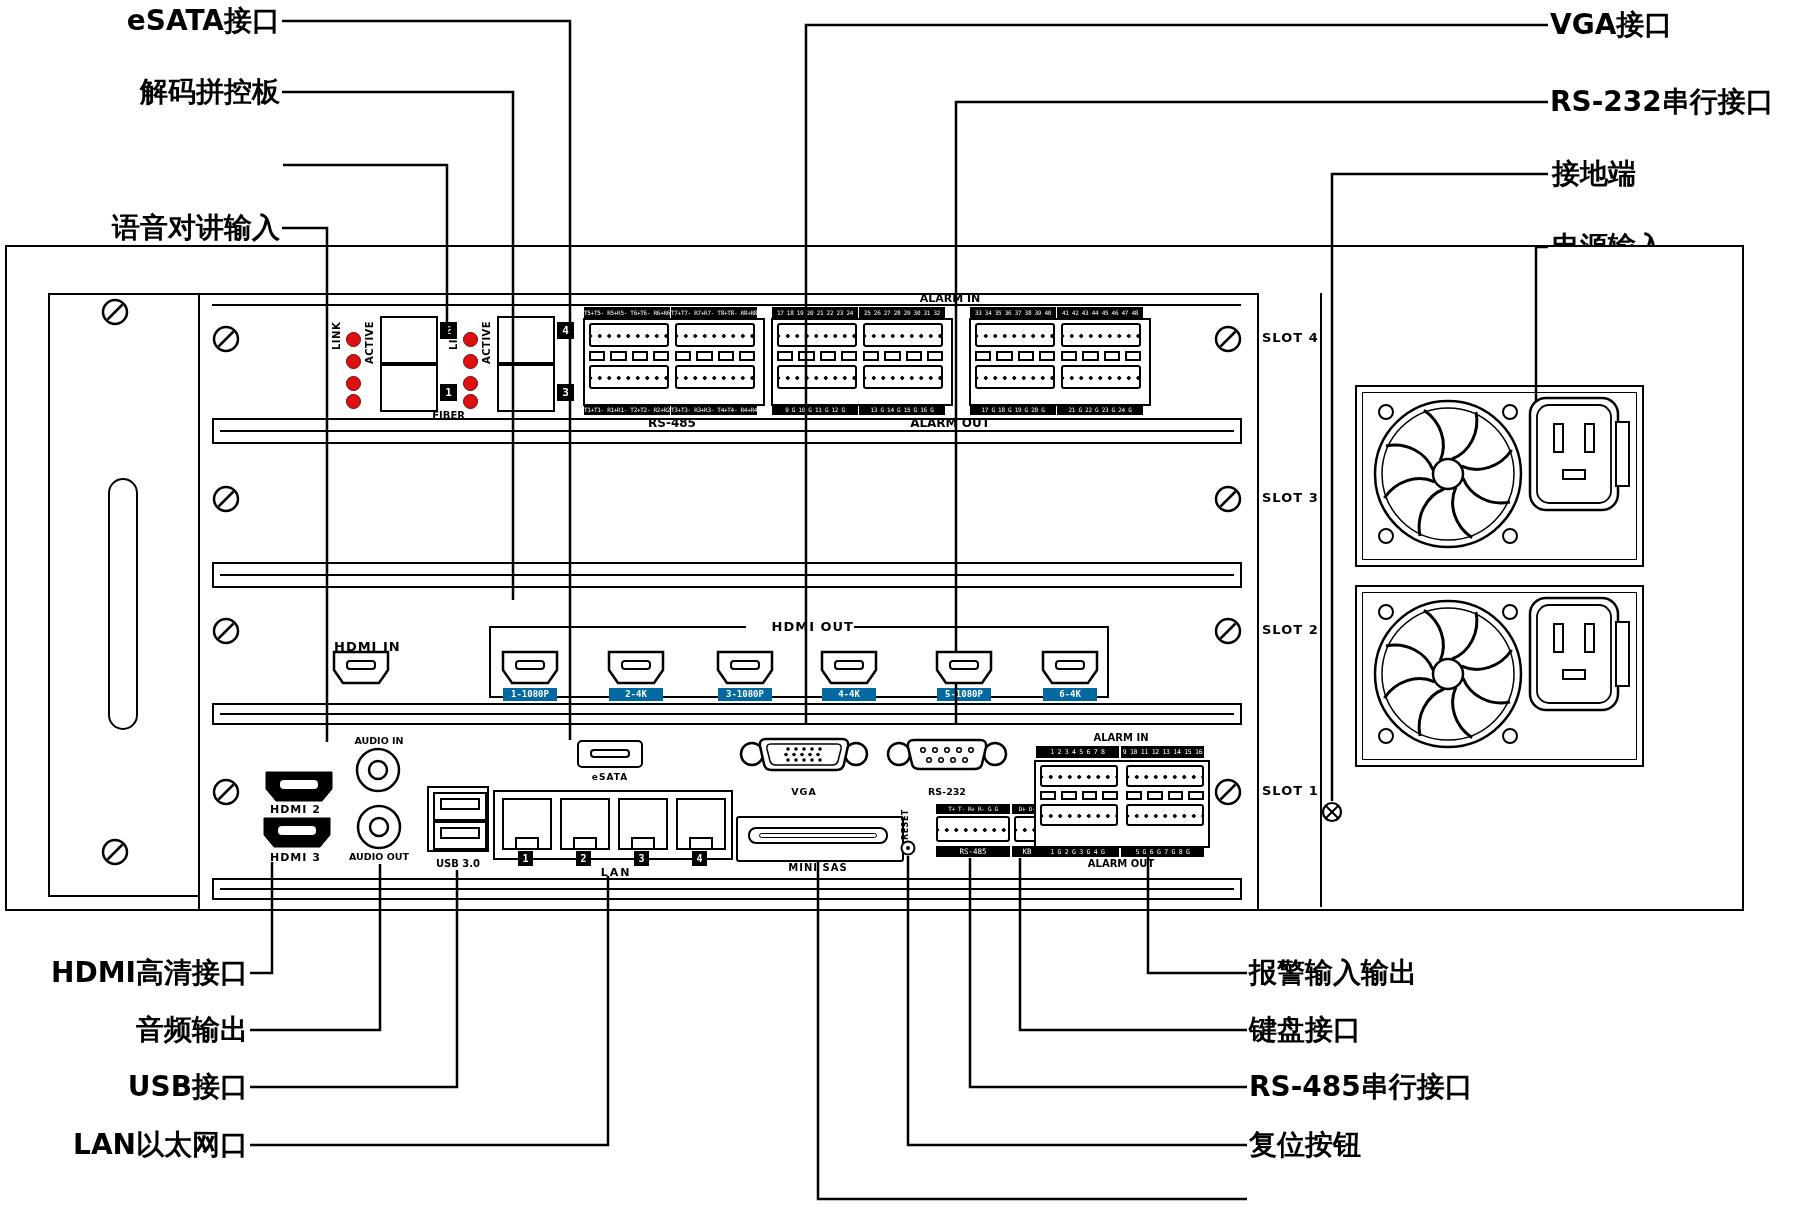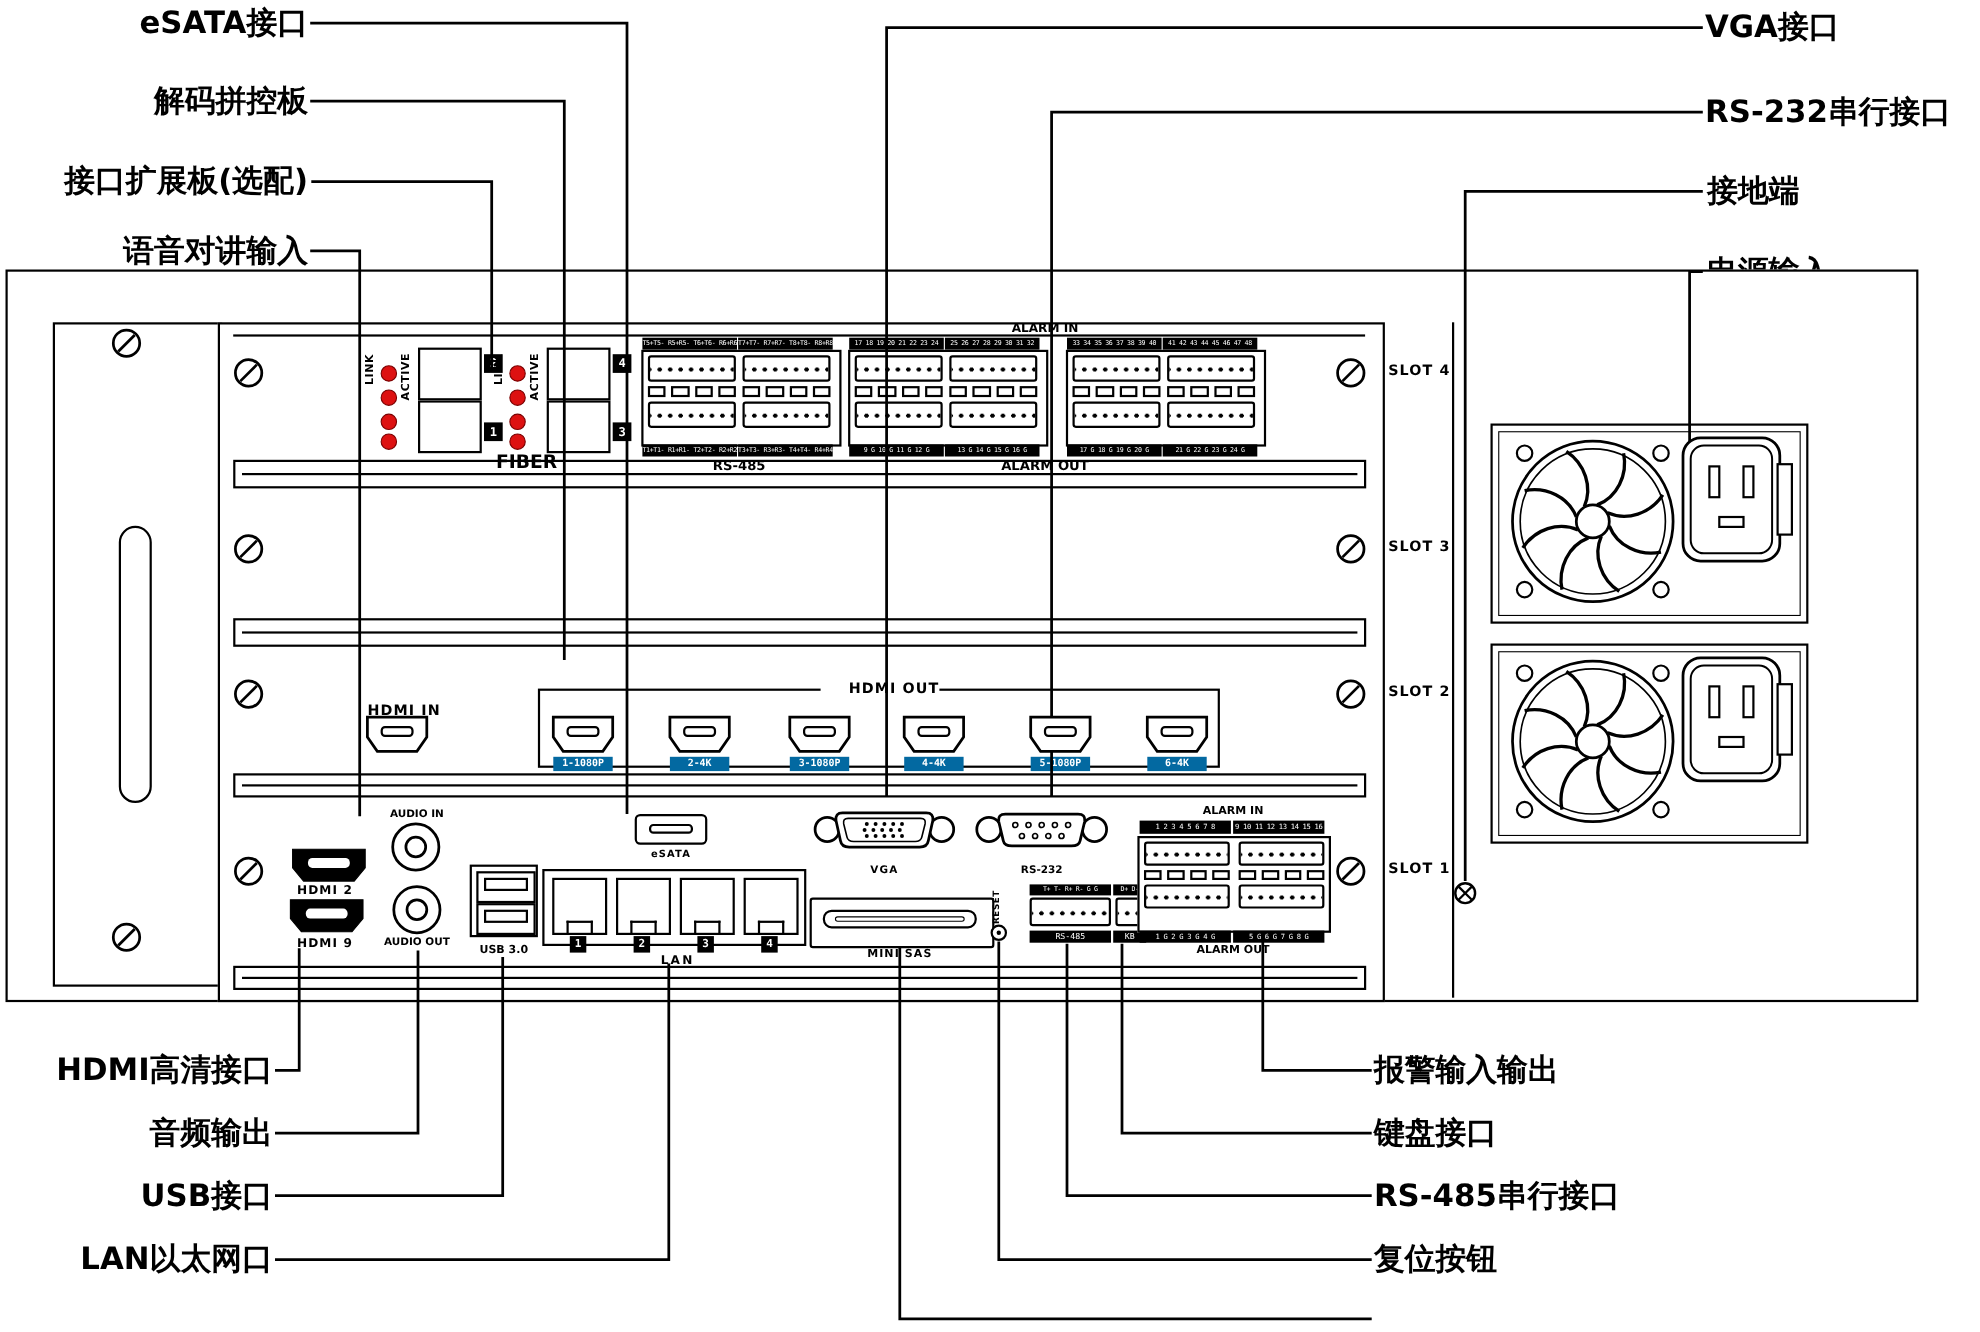--- a/index.html
+++ b/index.html
@@ -44,21 +44,20 @@
   .box2{position:absolute;border:2px solid #000;background:#fff;box-sizing:border-box;}
   svg.overlay{position:absolute;left:0;top:0;pointer-events:none;}
 </style>
 </head>
 <body>
 
 <div id="canvas">
 
   <div class="co r" style="left:30px;top:4px;width:250px">eSATA接口</div>
   <div class="co r" style="left:30px;top:75px;width:250px">解码拼控板</div>
-  <div class="co r" style="left:10px;top:148px;width:270px">接口扩展板(选配)</div>
   <div class="co r" style="left:30px;top:211px;width:250px">语音对讲输入</div>
 
   <div class="co" style="left:1550px;top:8px">VGA接口</div>
   <div class="co" style="left:1550px;top:85px">RS-232串行接口</div>
   <div class="co" style="left:1552px;top:157px">接地端</div>
   <div class="co" style="left:1552px;top:230px">电源输入</div>
 
   <div class="co r" style="left:30px;top:956px;width:218px">HDMI高清接口</div>
   <div class="co r" style="left:30px;top:1013px;width:218px">音频输出</div>
   <div class="co r" style="left:30px;top:1070px;width:218px">USB接口</div>
@@ -100,21 +99,21 @@
   <div class="vtext" style="left:448px;top:300px;height:50px">LINK</div>
   <div class="vtext" style="left:481px;top:300px;height:64px">ACTIVE</div>
   <div class="led" style="left:463px;top:332px"></div>
   <div class="led" style="left:463px;top:354px"></div>
   <div class="led" style="left:463px;top:376px"></div>
   <div class="led" style="left:463px;top:394px"></div>
   <div class="cage" style="left:497px;top:316px;width:54px;height:44px"></div>
   <div class="cage" style="left:497px;top:364px;width:54px;height:44px"></div>
   <div class="nbdg" style="left:557px;top:322px;width:17px;height:17px">4</div>
   <div class="nbdg" style="left:557px;top:384px;width:17px;height:17px">3</div>
-  <div class="lab" style="left:451px;top:410px;width:58px;font-size:17px;text-align:left">FIBER</div>
+  <div class="lab" style="left:407px;top:410px;width:58px;font-size:10px;text-align:right">FIBER</div>
 
   <div class="bar" style="left:584px;top:307px;width:86px;height:11px">T5+T5- R5+R5- T6+T6- R6+R6-</div>
   <div class="bar" style="left:671px;top:307px;width:86px;height:11px">T7+T7- R7+R7- T8+T8- R8+R8-</div>
   <div class="pair" style="left:583px;top:318px;width:178px;height:84px"></div>
   <div class="conn" style="left:589px;top:323px;width:80px;height:24px"></div>
   <div class="conn" style="left:675px;top:323px;width:80px;height:24px"></div>
   <div class="jmps" style="left:589px;top:351px;width:80px;height:10px">
       <i></i>
       <i></i>
       <i></i>
@@ -183,21 +182,21 @@
   <div class="plab" style="left:503px;top:688px;width:54px;height:13px">1-1080P</div>
   <div class="plab" style="left:609px;top:688px;width:54px;height:13px">2-4K</div>
   <div class="plab" style="left:718px;top:688px;width:54px;height:13px">3-1080P</div>
   <div class="plab" style="left:822px;top:688px;width:54px;height:13px">4-4K</div>
   <div class="plab" style="left:937px;top:688px;width:54px;height:13px">5-1080P</div>
   <div class="plab" style="left:1043px;top:688px;width:54px;height:13px">6-4K</div>
 
   <div class="lab" style="left:348px;top:735px;width:62px;font-size:9.5px;text-align:center">AUDIO IN</div>
   <div class="lab" style="left:344px;top:851px;width:70px;font-size:9.5px;text-align:center">AUDIO OUT</div>
   <div class="lab" style="left:270px;top:803px;width:62px;font-size:11px;letter-spacing:1px">HDMI 2</div>
-  <div class="lab" style="left:270px;top:851px;width:62px;font-size:11px;letter-spacing:1px">HDMI 9</div>
+  <div class="lab" style="left:270px;top:851px;width:62px;font-size:11px;letter-spacing:1px">HDMI 3</div>
 
   <div class="box2" style="left:577px;top:740px;width:66px;height:28px;border-radius:5px">
     <div class="box2" style="left:11px;top:7px;width:40px;height:9px;border-radius:4px"></div>
   </div>
   <div class="lab" style="left:586px;top:772px;width:48px;font-size:9px;text-align:center;letter-spacing:1px">eSATA</div>
 
   <div class="box2" style="left:427px;top:786px;width:62px;height:66px;border-width:2.5px"></div>
   <div class="usbp" style="left:433px;top:792px;width:50px;height:25px"></div>
   <div class="usbp" style="left:433px;top:821px;width:50px;height:25px"></div>
   <div class="lab" style="left:428px;top:858px;width:60px;font-size:10px;text-align:center">USB 3.0</div>

